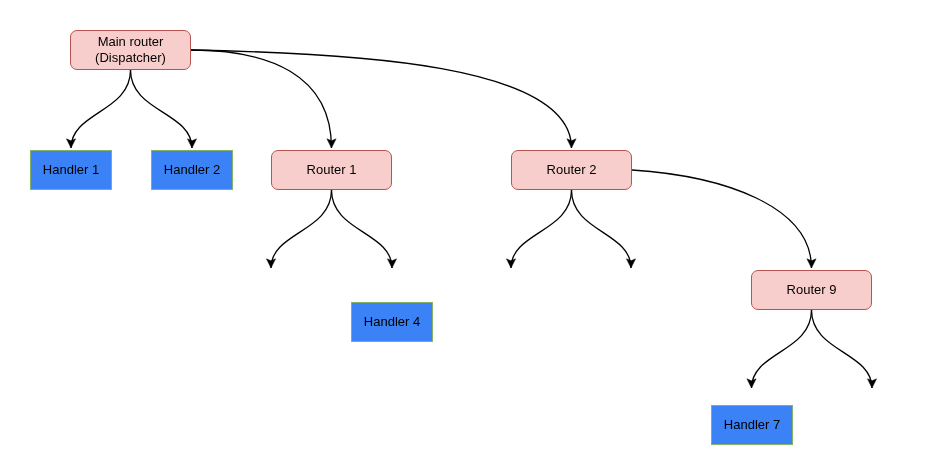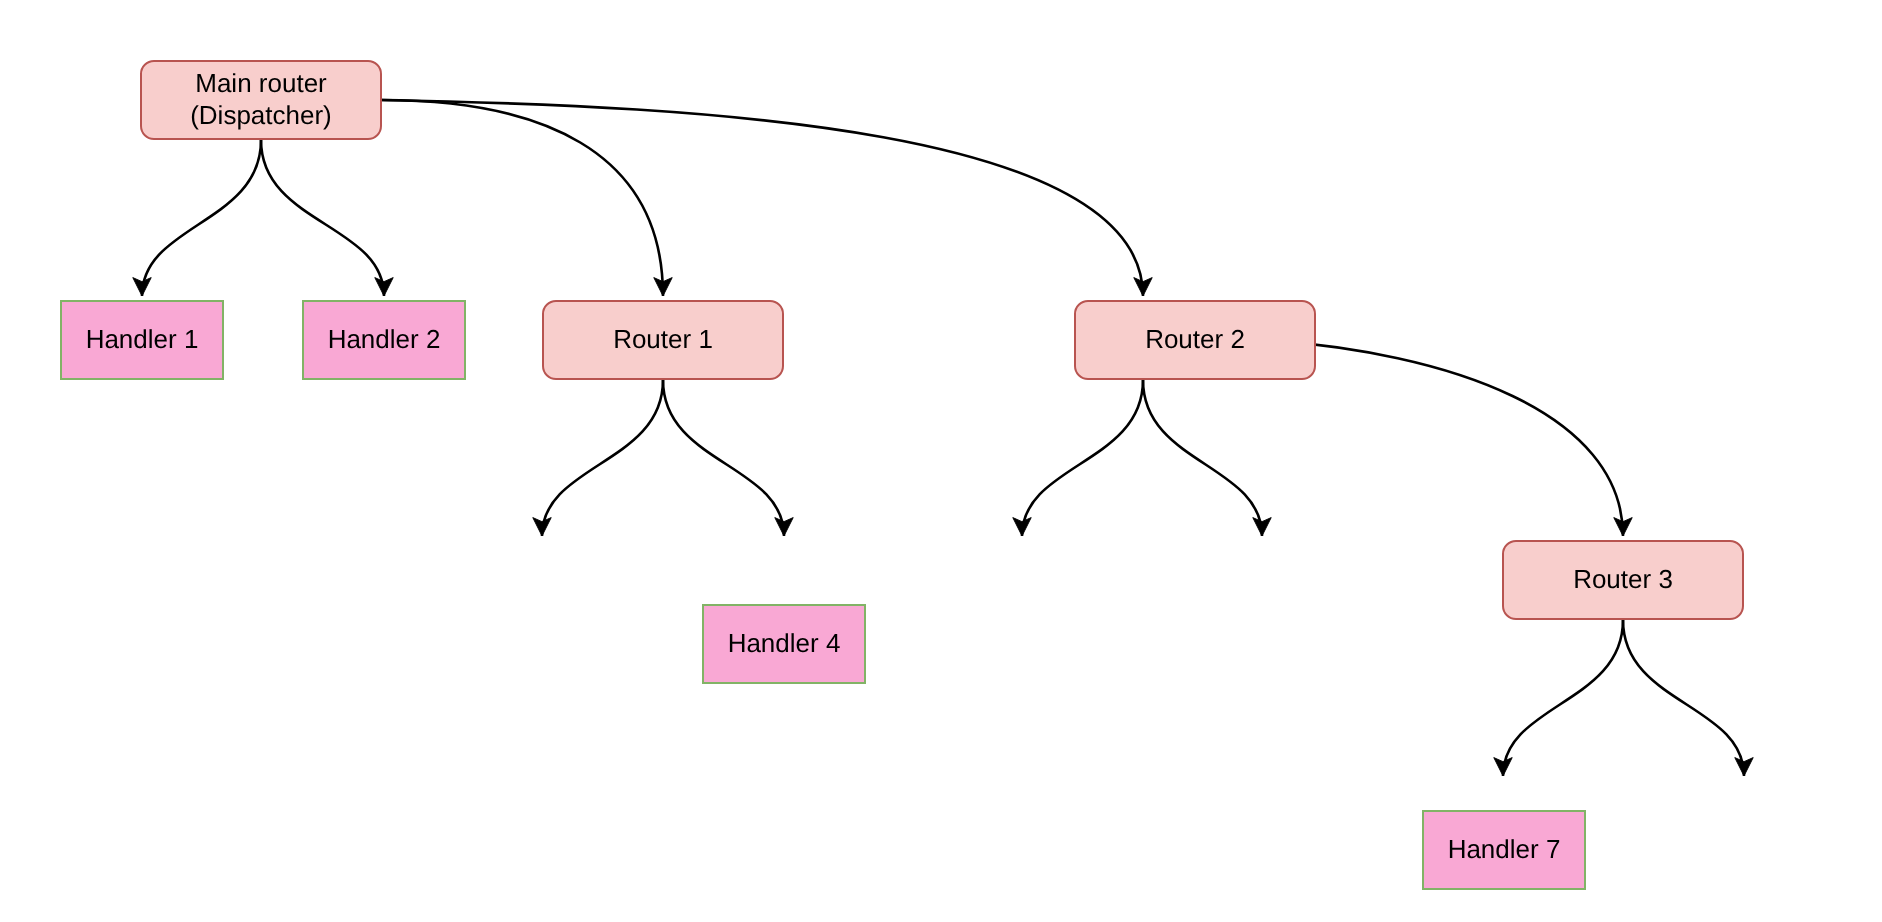--- a/index.html
+++ b/index.html
@@ -39,30 +39,30 @@
     line-height: 1.25;
     color: #000000;
     padding: 2px 4px;
   }
   .node.router {
     background: #f8cecc;
     border: 1.5px solid #b85450;
     border-radius: 7px;
   }
   .node.handler {
-    background: #f9a8d4;
+    background: #3b82f6;
     border: 1.5px solid #82b366;
     border-radius: 0;
   }
   
   #n-main     { left: 70px;  top: 30px;  width: 121px; height: 40px; }
   #n-handler1 { left: 30px;  top: 150px; width: 82px;  height: 40px; }
   #n-handler2 { left: 151px; top: 150px; width: 82px;  height: 40px; }
   #n-router1  { left: 271px; top: 150px; width: 121px; height: 40px; }
-  #n-router2  { left: 537px; top: 150px; width: 121px; height: 40px; }
+  #n-router2  { left: 511px; top: 150px; width: 121px; height: 40px; }
   #n-handler3 { left: 230px; top: 270px; width: 82px;  height: 40px; }
   #n-handler4 { left: 351px; top: 270px; width: 82px;  height: 40px; margin-top: 32px; }
   #n-handler5 { left: 470px; top: 270px; width: 82px;  height: 40px; }
   #n-handler6 { left: 590px; top: 270px; width: 82px;  height: 40px; }
   #n-router3  { left: 751px; top: 270px; width: 121px; height: 40px; }
   #n-handler7 { left: 711px; top: 390px; width: 82px;  height: 40px; margin-top: 15px; }
   #n-handler8 { left: 831px; top: 390px; width: 82px;  height: 40px; }
 </style>
 </head>
 <body>
@@ -109,21 +109,21 @@
   </div>
 
 
   <div id="n-handler4" class="node handler">
     <span>Handler 4</span>
   </div>
 
 
 
   <div id="n-router3" class="node router">
-    <span>Router 3</span>
+    <span>Router 9</span>
   </div>
 
   <div id="n-handler7" class="node handler">
     <span>Handler 7</span>
   </div>
 
 
 </div>
 
 </body></html>

